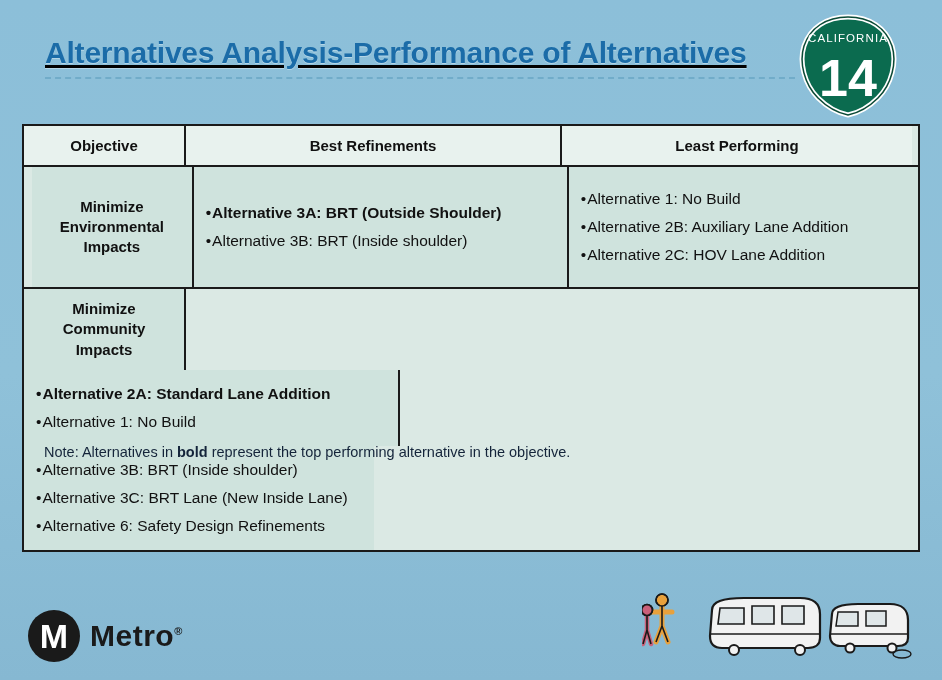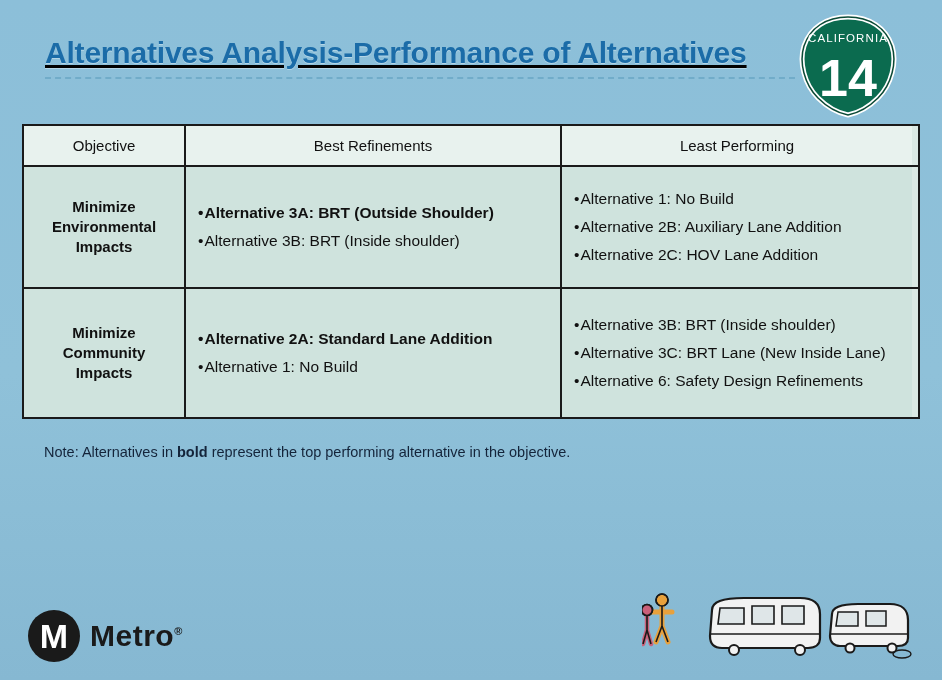--- a/index.html
+++ b/index.html
@@ -58,43 +58,43 @@
     top: 124px;
     width: 898px;
     border: 2px solid #1a1a1a;
     box-sizing: border-box;
     background: #dbe9e4;
   }
   .trow {
     display: flex;
     border-bottom: 2px solid #1a1a1a;
   }
-  .trow:last-child { border-bottom: none; }
+  .trow:last-child { border-bottom: none; flex-direction: column; }
   .cell {
     box-sizing: border-box;
     border-right: 2px solid #1a1a1a;
     padding: 10px 12px;
   }
   .cell:last-child { border-right: none; }
   .c1 { width: 162px; }
   .c2 { width: 376px; }
   .c3 { width: 350px; }
   .header-row .cell {
     background: #e8f2ee;
     text-align: center;
-    font-weight: normal;
+    font-weight: bold;
     font-size: 15px;
     color: #111;
     padding-top: 11px;
     padding-bottom: 11px;
   }
   .body-row .cell {
     background: #cfe3dd;
   }
-  .body-row.r1 { min-height: 120px; }
+  .body-row.r1 { min-height: 120px; padding-left: 8px; }
   .body-row.r2 { min-height: 128px; }
   .body-row .cell { display: flex; flex-direction: column; justify-content: center; }
   .obj {
     text-align: center;
     font-weight: bold;
     font-size: 15px;
     color: #111;
     line-height: 1.35;
   }
   .bullet {

